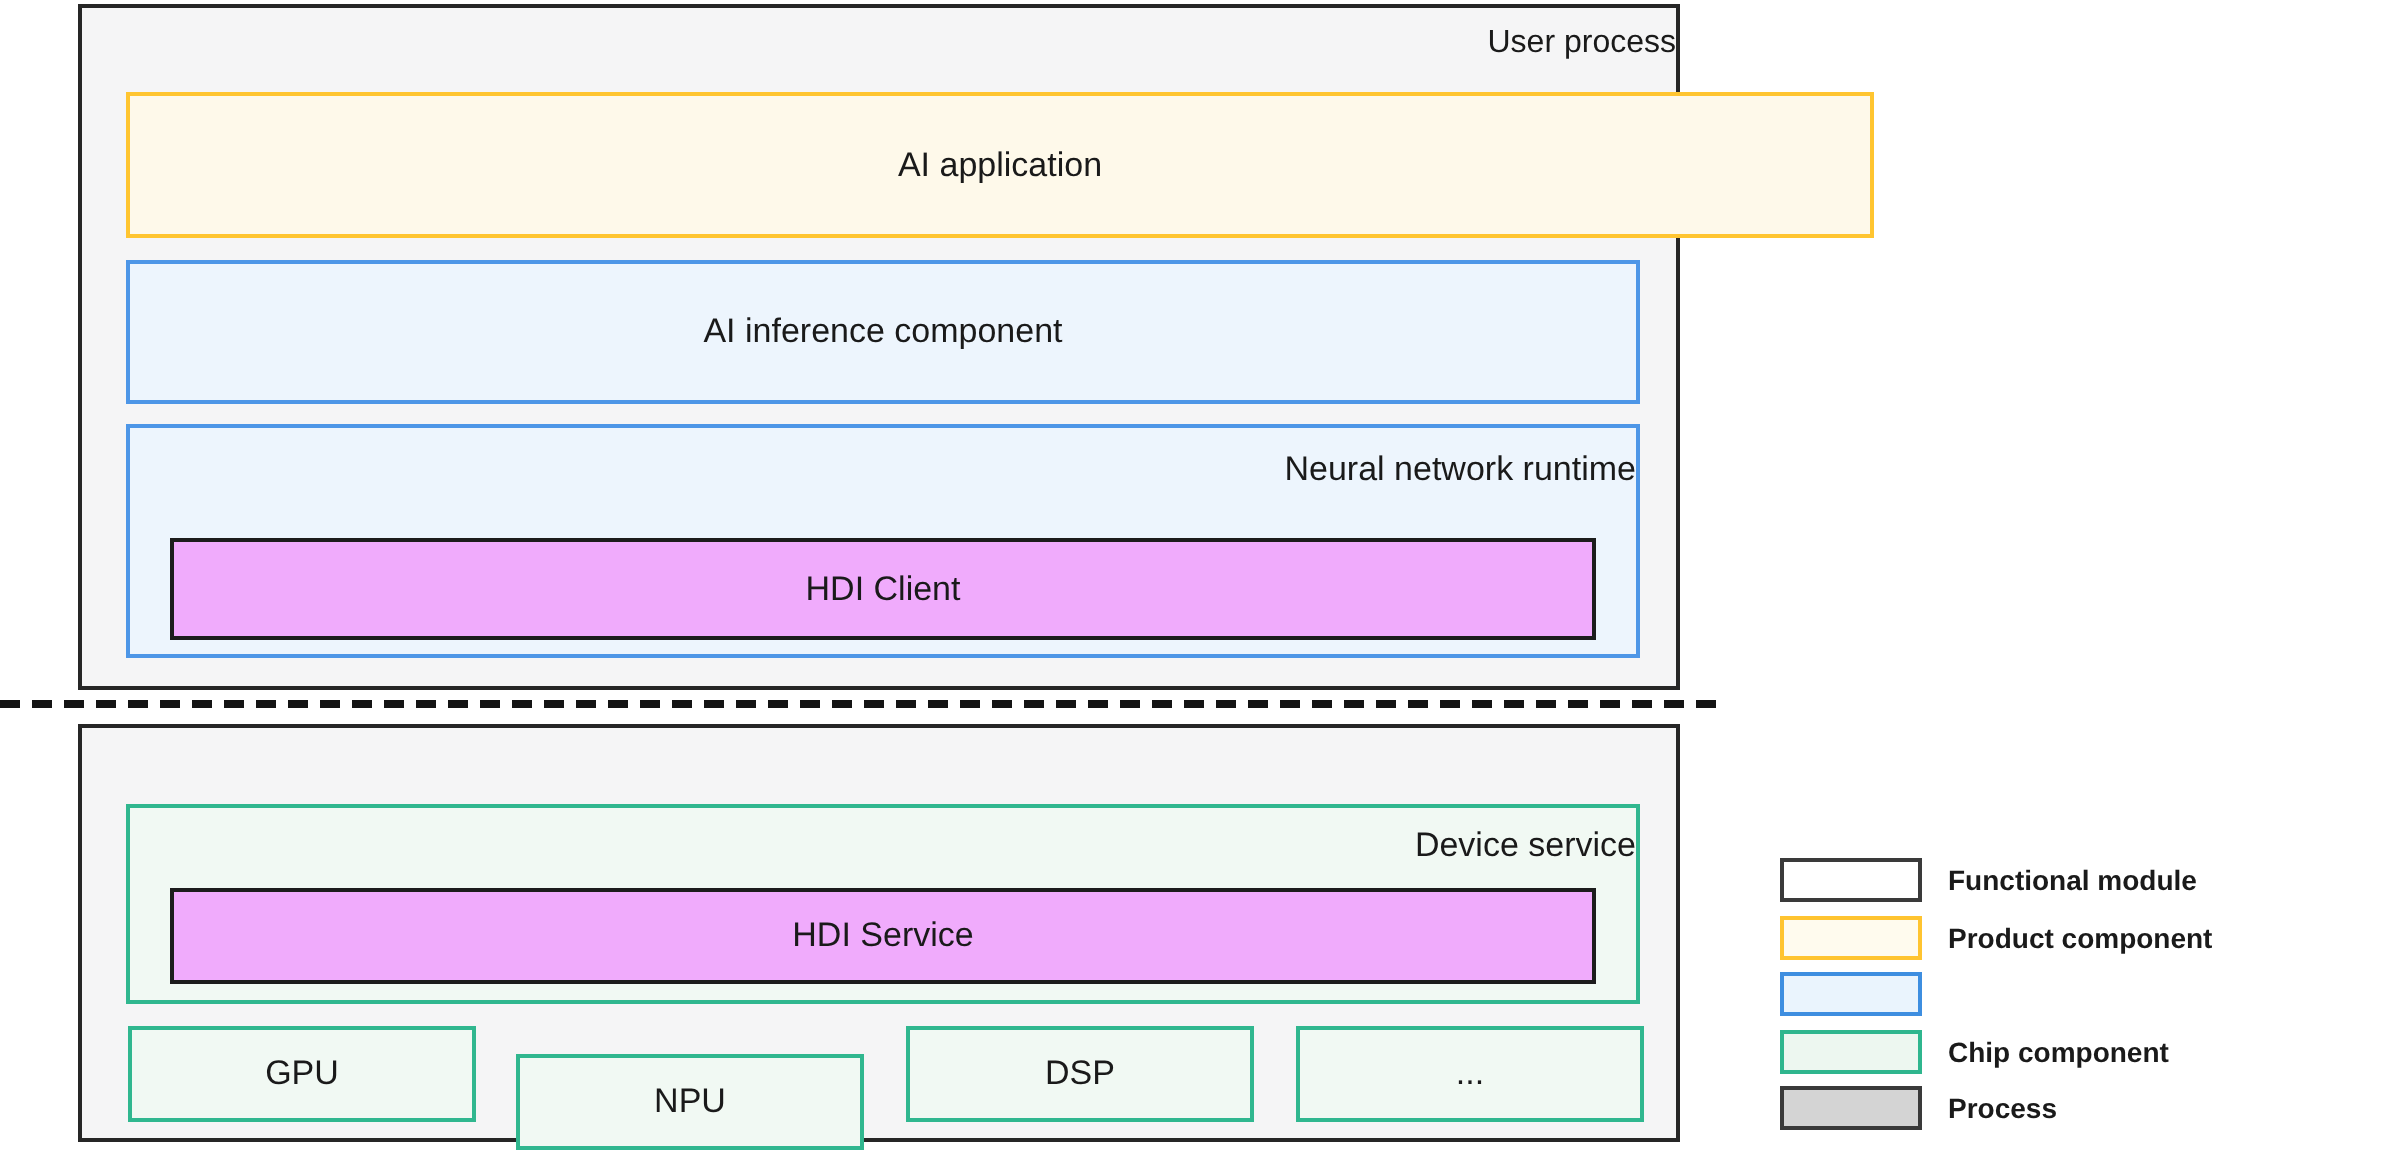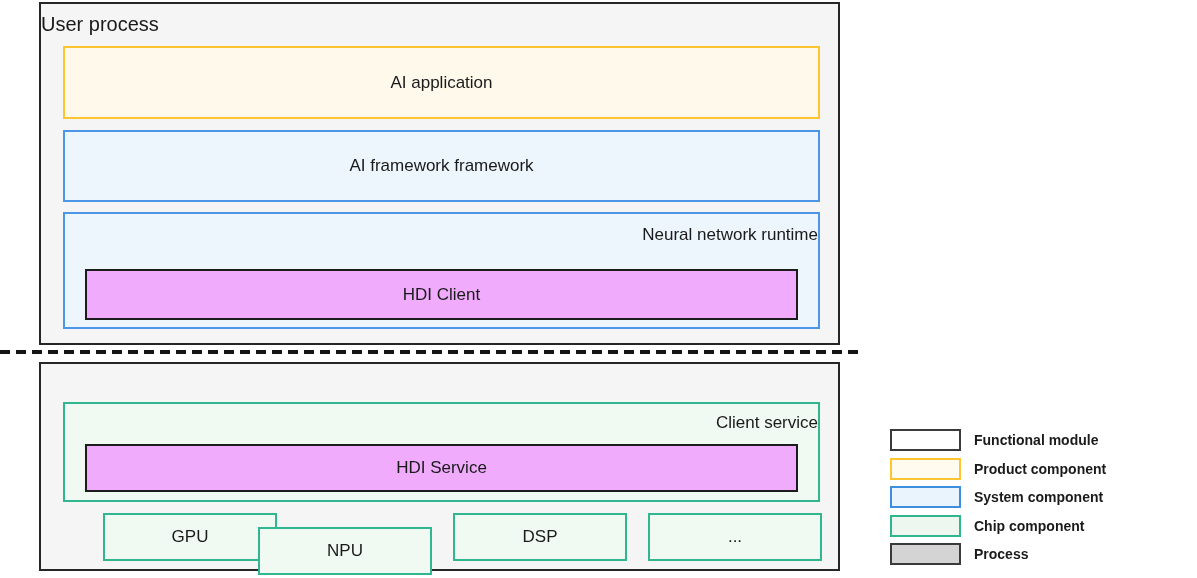--- a/index.html
+++ b/index.html
@@ -22,22 +22,22 @@
   
   .proc-box {
     background: #f5f5f6;
     border: 2px solid #262626;
   }
   .proc-title {
     position: absolute;
     top: 9px;
     left: 0;
     width: 100%;
-    text-align: left;
-    font-size: 20px;
+    text-align: right;
+    font-size: 16px;
   }
 
   
   .comp {
     display: flex;
     align-items: center;
     justify-content: center;
     text-align: center;
   }
   .comp.titled { display: block; }
@@ -90,48 +90,48 @@
   .legend-label { font-size: 14px; white-space: nowrap; font-weight: bold; }
 </style>
 </head>
 <body>
 
 <div class="canvas">
 
   <div class="box proc-box" style="left:39px; top:2px; width:801px; height:343px;">
     <div class="proc-title">User process</div>
 
-    <div class="box comp product" style="left:22px; top:42px; width:757px; height:73px;">
+    <div class="box comp product" style="left:22px; top:42px; width:874px; height:73px;">
       <span>AI application</span>
     </div>
 
     <div class="box comp system" style="left:22px; top:126px; width:757px; height:72px;">
-      <span>AI framework framework</span>
+      <span>AI inference component</span>
     </div>
 
     <div class="box comp system titled" style="left:22px; top:208px; width:757px; height:117px;">
       <div class="comp-title">Neural network runtime</div>
       <div class="box comp functional" style="left:20px; top:55px; width:713px; height:51px;">
         <span>HDI Client</span>
       </div>
     </div>
   </div>
 
   <div class="divider"></div>
 
   <div class="box proc-box" style="left:39px; top:362px; width:801px; height:209px;">
 
     <div class="box comp chip titled" style="left:22px; top:38px; width:757px; height:100px;">
-      <div class="comp-title" style="top:9px;">Client service</div>
+      <div class="comp-title" style="top:9px;">Device service</div>
       <div class="box comp functional" style="left:20px; top:40px; width:713px; height:48px;">
         <span>HDI Service</span>
       </div>
     </div>
 
-    <div class="box comp chip" style="left:23px; top:149px; width:174px; height:48px;margin-left:39px;">
+    <div class="box comp chip" style="left:23px; top:149px; width:174px; height:48px;">
       <span>GPU</span>
     </div>
     <div class="box comp chip" style="left:217px; top:163px; width:174px; height:48px;">
       <span>NPU</span>
     </div>
     <div class="box comp chip" style="left:412px; top:149px; width:174px; height:48px;">
       <span>DSP</span>
     </div>
     <div class="box comp chip" style="left:607px; top:149px; width:174px; height:48px;">
       <span>...</span>
@@ -142,21 +142,20 @@
     <div class="legend-row">
       <span class="legend-swatch functional"></span>
       <span class="legend-label">Functional module</span>
     </div>
     <div class="legend-row">
       <span class="legend-swatch product"></span>
       <span class="legend-label">Product component</span>
     </div>
     <div class="legend-row">
       <span class="legend-swatch system"></span>
-      <span class="legend-label">System component</span>
     </div>
     <div class="legend-row">
       <span class="legend-swatch chip"></span>
       <span class="legend-label">Chip component</span>
     </div>
     <div class="legend-row">
       <span class="legend-swatch process"></span>
       <span class="legend-label">Process</span>
     </div>
   </div>

